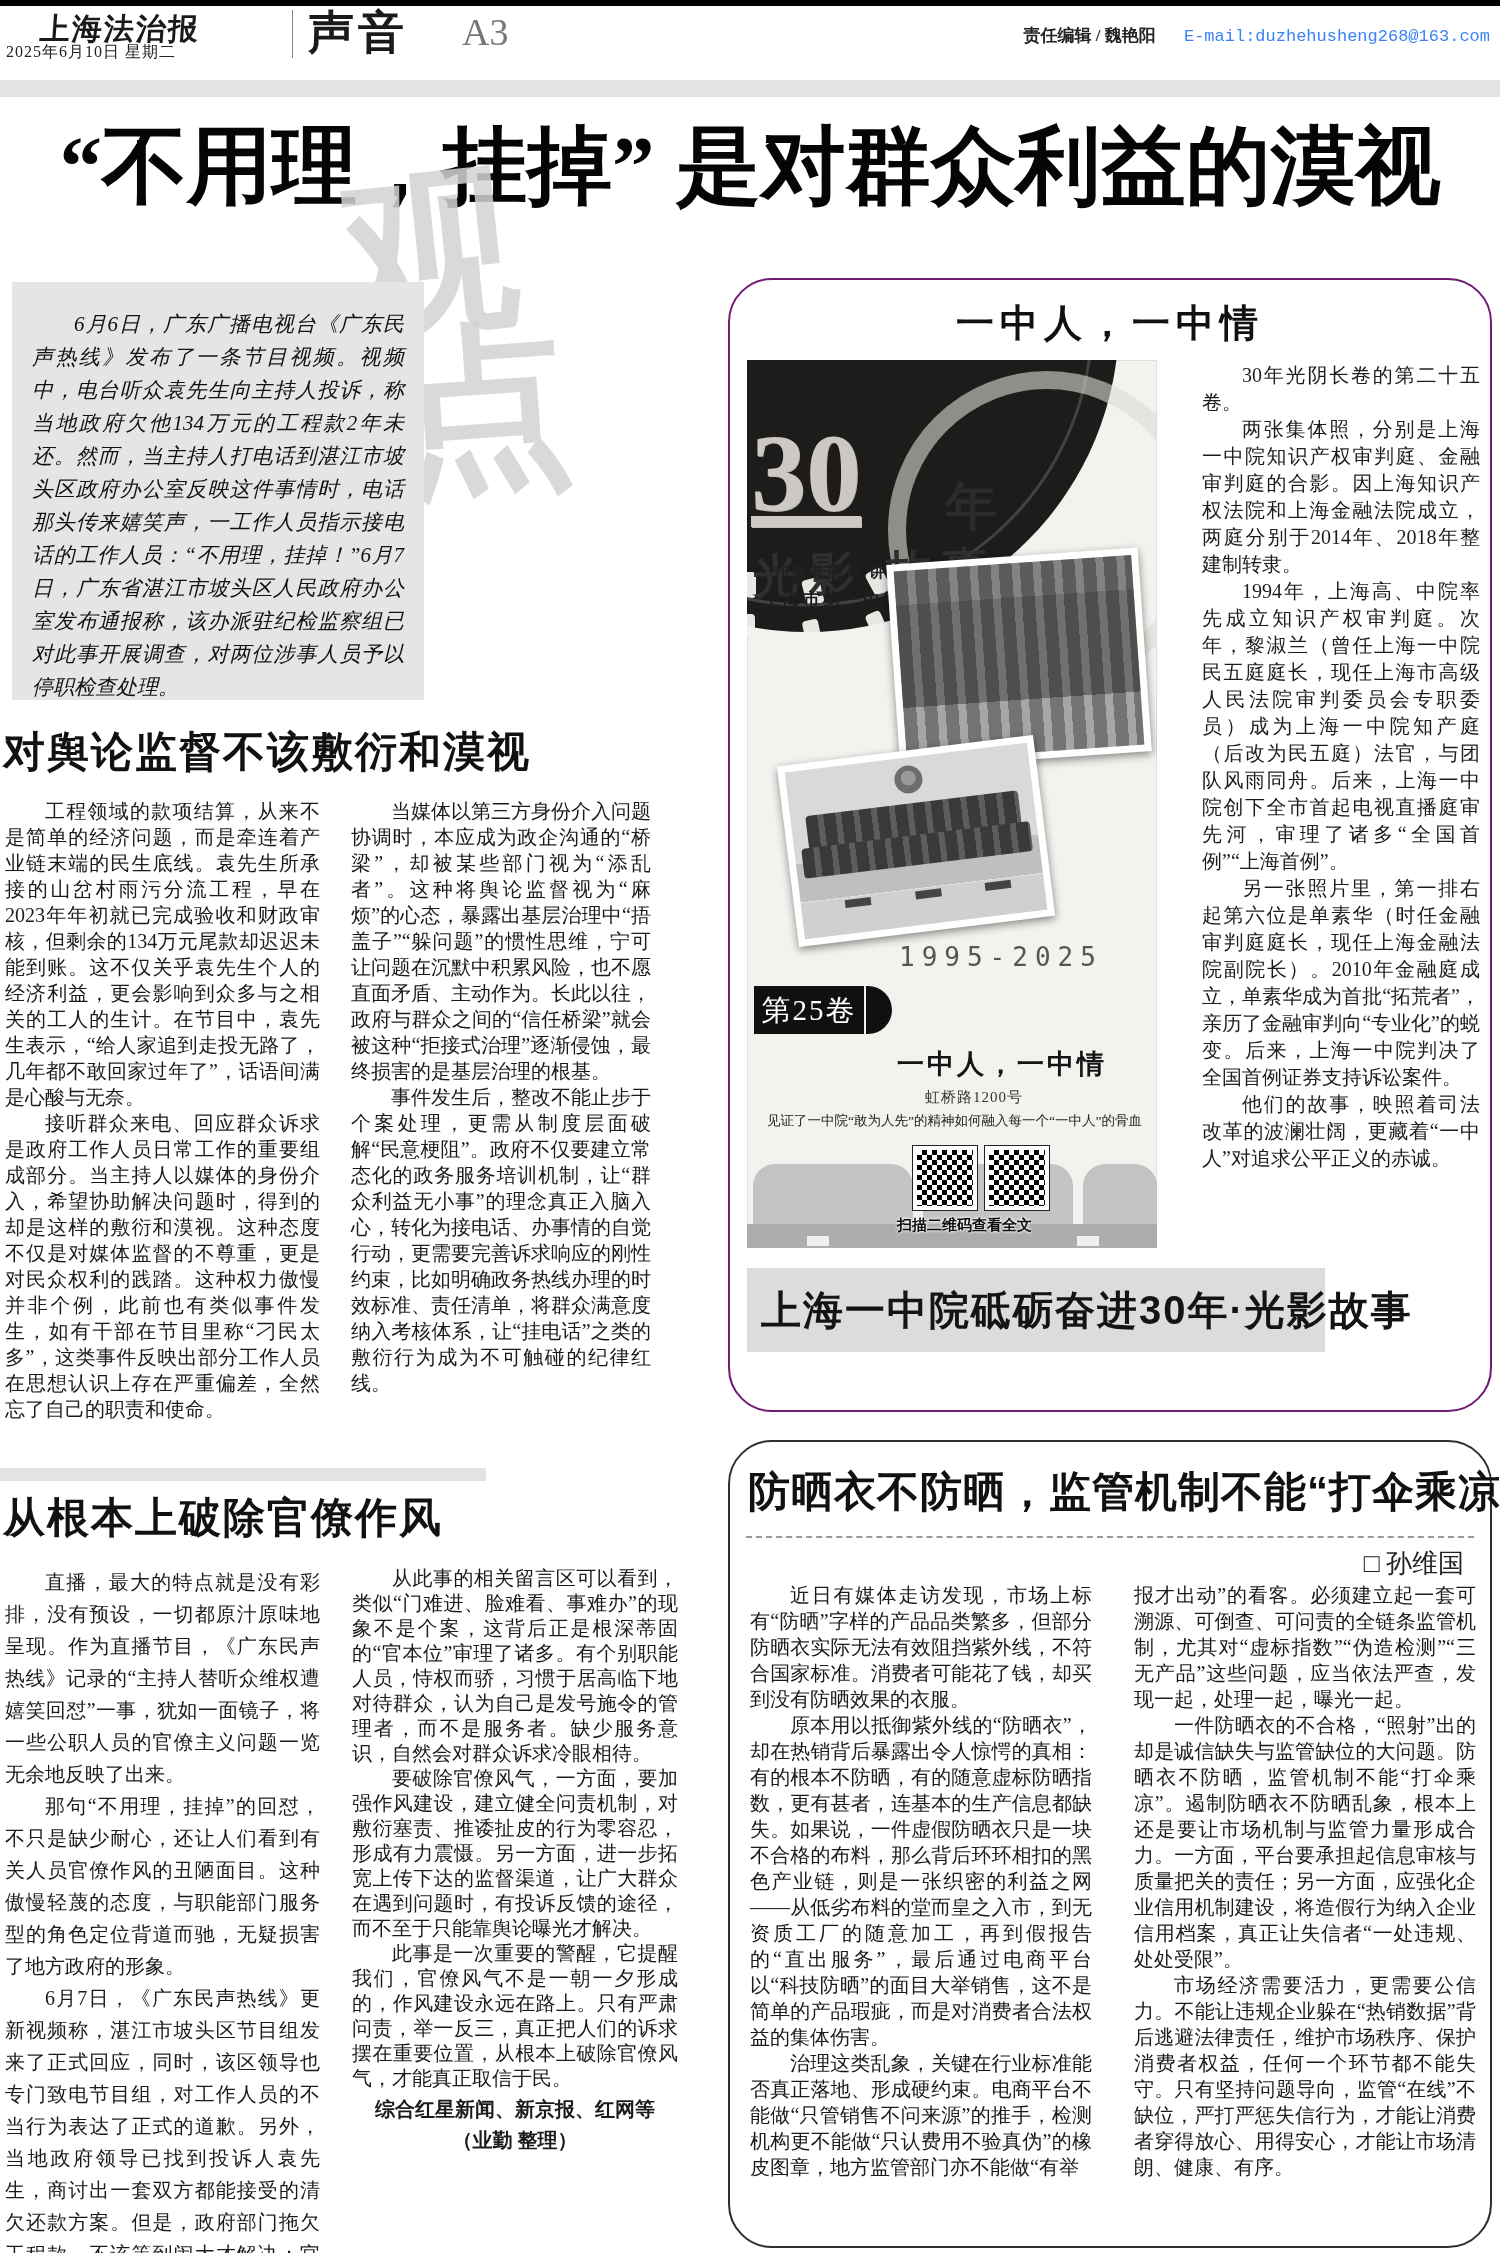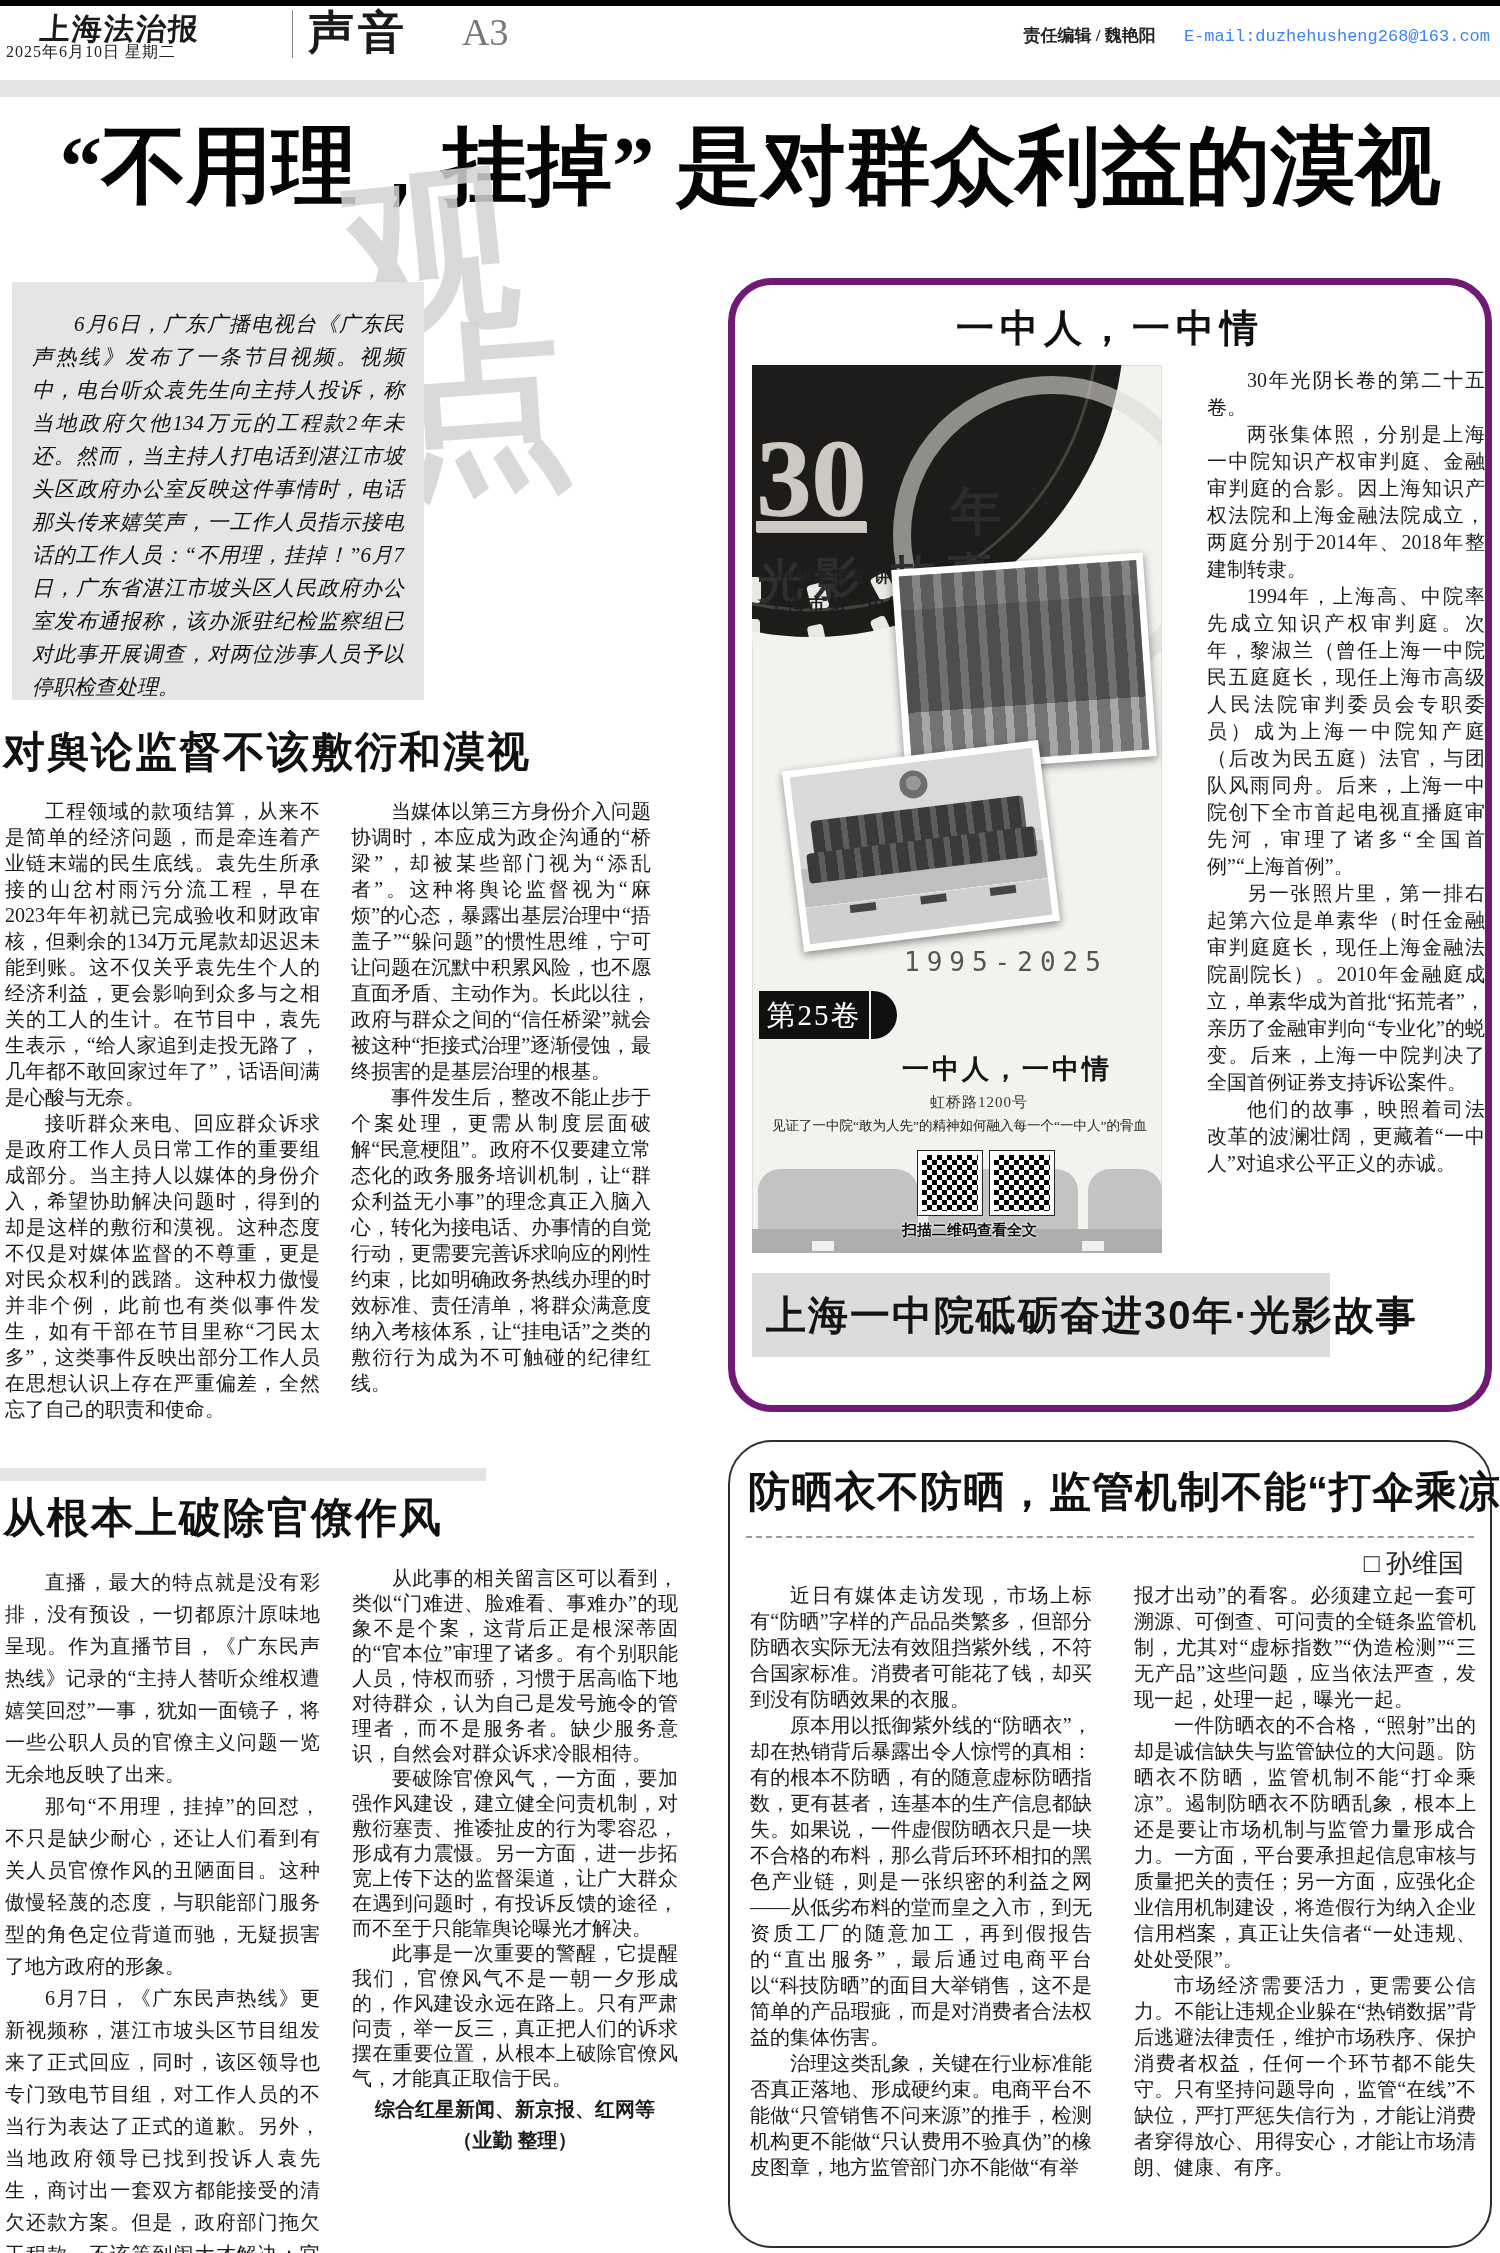--- a/index.html
+++ b/index.html
@@ -45,21 +45,21 @@
   .a1-head{left:3px;top:724px;}
   .a1c1{left:5px;top:798px;width:315px;}
   .a1c2{left:351px;top:798px;width:300px;}
   
   .band2{left:0;top:1468px;width:486px;height:13px;}
   .a2-head{left:3px;top:1490px;}
   .a2c1{left:5px;top:1566px;width:315px;line-height:32px;}
   .a2c2{left:352px;top:1566px;width:326px;line-height:25px;}
   .source{font-weight:bold;text-indent:0 !important;text-align:center;margin-top:6px !important;}
   
-  .featurebox{left:728px;top:278px;width:764px;height:1134px;border:7px solid #701a75;
+  .featurebox{left:728px;top:278px;width:764px;height:1134px;border:2px solid #701a75;
     border-radius:44px;box-sizing:border-box;background:#fff;z-index:1;}
   .f-title{position:absolute;left:0;top:18px;width:100%;text-align:center;font-size:38px;
     font-weight:bold;letter-spacing:6px;font-family:"Liberation Serif",serif;color:#111;}
   .poster{position:absolute;left:17px;top:80px;width:410px;height:888px;background:#f3f2ee;
     overflow:hidden;box-shadow:0 0 0 1px #e0ded9 inset;}
   .poster .p-abs{position:absolute;}
   .p-30{left:4px;top:58px;font-size:110px;font-weight:bold;color:#ccc9c2;
     font-family:"Liberation Serif",serif;line-height:1;text-shadow:1px 1px 0 #bbb;text-decoration:underline;}
   .p-year{left:198px;top:112px;font-size:52px;color:#2b2b2b;font-weight:bold;
     font-family:"Liberation Serif",serif;}

